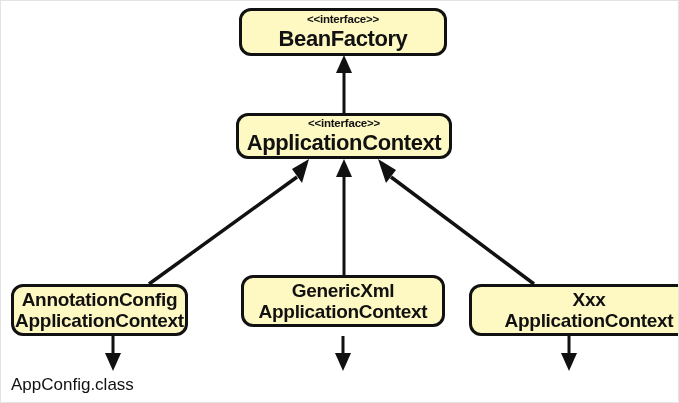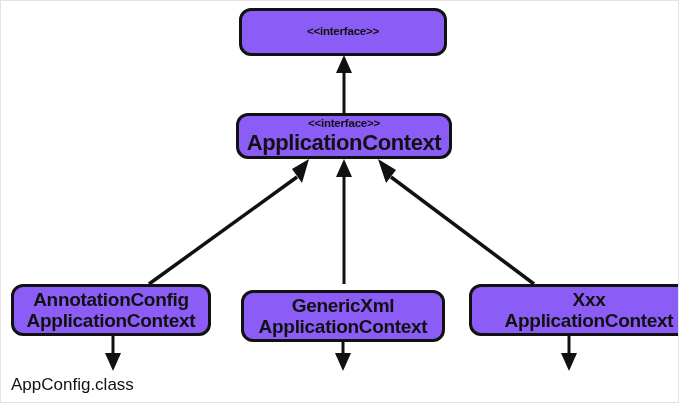--- a/index.html
+++ b/index.html
@@ -23,21 +23,21 @@
     position: absolute;
     left: 0;
     top: 0;
     width: 679px;
     height: 403px;
     pointer-events: none;
   }
   .node {
     position: absolute;
     box-sizing: border-box;
-    background: #8b5cf6;
+    background: #fef9c3;
     border: 3px solid #111111;
     border-radius: 12px;
     display: flex;
     flex-direction: column;
     align-items: center;
     justify-content: center;
     text-align: center;
     line-height: 1.12;
     z-index: 2;
   }
@@ -66,22 +66,22 @@
     position: absolute;
     font-size: 17px;
     color: #111111;
     white-space: nowrap;
     z-index: 2;
   }
 
   
   #node-beanfactory       { left: 238px; top: 7px;   width: 208px; height: 48px; }
   #node-applicationcontext{ left: 235px; top: 112px; width: 216px; height: 46px; }
-  #node-annotationconfig  { left: 10px;  top: 283px; width: 200px; height: 52px; }
-  #node-genericxml        { left: 240px; top: 289px; width: 204px; height: 52px; }
+  #node-annotationconfig  { left: 10px;  top: 283px; width: 177px; height: 52px; }
+  #node-genericxml        { left: 240px; top: 274px; width: 204px; height: 52px; }
   #node-xxx               { left: 468px; top: 283px; width: 240px; height: 52px; }
 
   
   #leaf-appconfig-class { left: 10px;  top: 374px; width: 205px; }
   #leaf-appconfig-xml   { left: 240px; top: 374px; width: 204px; }
   #leaf-appconfig-xxx   { left: 468px; top: 374px; width: 200px; }
 </style>
 </head>
 <body>
 
@@ -120,20 +120,21 @@
     </g>
 
     <g>
       <line x1="568" y1="335" x2="568" y2="356" stroke="#111111" stroke-width="3"></line>
       <polygon points="568,370 560,352 576,352" fill="#111111"></polygon>
     </g>
   </svg>
 
   <div class="node" id="node-beanfactory">
     <div class="stereotype">&lt;&lt;interface&gt;&gt;</div>
+    <div class="node-title">BeanFactory</div>
   </div>
 
   <div class="node" id="node-applicationcontext">
     <div class="stereotype">&lt;&lt;interface&gt;&gt;</div>
     <div class="node-title">ApplicationContext</div>
   </div>
 
   <div class="node" id="node-annotationconfig">
     <div class="node-line">AnnotationConfig</div>
     <div class="node-line">ApplicationContext</div>

